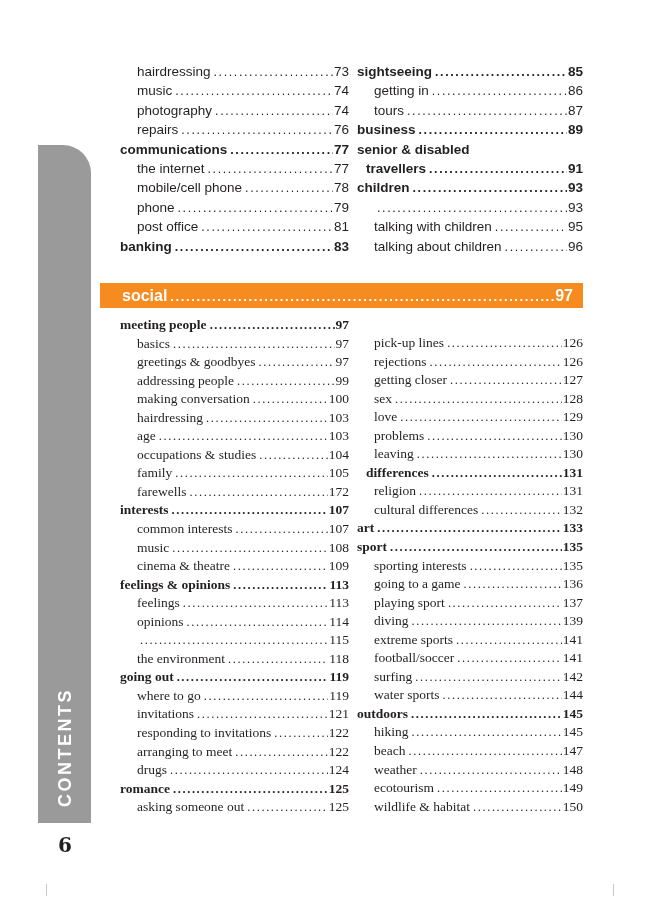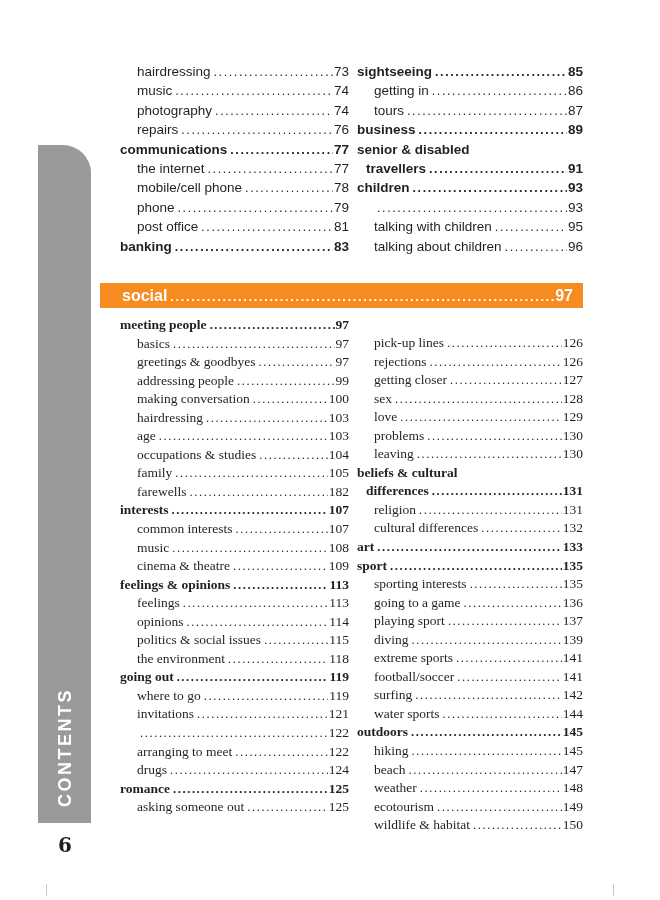--- a/index.html
+++ b/index.html
@@ -265,21 +265,21 @@
       <span class="page">104</span>
     </div>
     <div class="toc-row sub">
       <span class="label">family</span>
       <span class="dots">........................................................................................................................</span>
       <span class="page">105</span>
     </div>
     <div class="toc-row sub">
       <span class="label">farewells</span>
       <span class="dots">........................................................................................................................</span>
-      <span class="page">182</span>
+      <span class="page">172</span>
     </div>
     <div class="toc-row head">
       <span class="label">interests</span>
       <span class="dots">........................................................................................................................</span>
       <span class="page">107</span>
     </div>
     <div class="toc-row sub">
       <span class="label">common interests</span>
       <span class="dots">........................................................................................................................</span>
       <span class="page">107</span>
@@ -303,21 +303,20 @@
       <span class="label">feelings</span>
       <span class="dots">........................................................................................................................</span>
       <span class="page">113</span>
     </div>
     <div class="toc-row sub">
       <span class="label">opinions</span>
       <span class="dots">........................................................................................................................</span>
       <span class="page">114</span>
     </div>
     <div class="toc-row sub">
-      <span class="label">politics &amp; social issues</span>
       <span class="dots">........................................................................................................................</span>
       <span class="page">115</span>
     </div>
     <div class="toc-row sub">
       <span class="label">the environment</span>
       <span class="dots">........................................................................................................................</span>
       <span class="page">118</span>
     </div>
     <div class="toc-row head">
       <span class="label">going out</span>
@@ -328,20 +327,21 @@
       <span class="label">where to go</span>
       <span class="dots">........................................................................................................................</span>
       <span class="page">119</span>
     </div>
     <div class="toc-row sub">
       <span class="label">invitations</span>
       <span class="dots">........................................................................................................................</span>
       <span class="page">121</span>
     </div>
     <div class="toc-row sub">
+      <span class="label">responding to invitations</span>
       <span class="dots">........................................................................................................................</span>
       <span class="page">122</span>
     </div>
     <div class="toc-row sub">
       <span class="label">arranging to meet</span>
       <span class="dots">........................................................................................................................</span>
       <span class="page">122</span>
     </div>
     <div class="toc-row sub">
       <span class="label">drugs</span>
@@ -388,23 +388,20 @@
     <div class="toc-row sub">
       <span class="label">problems</span>
       <span class="dots">........................................................................................................................</span>
       <span class="page">130</span>
     </div>
     <div class="toc-row sub">
       <span class="label">leaving</span>
       <span class="dots">........................................................................................................................</span>
       <span class="page">130</span>
     </div>
-    <div class="toc-row head2a">
-      <span class="label">beliefs &amp; cultural</span>
-    </div>
     <div class="toc-row head2b">
       <span class="label">differences</span>
       <span class="dots">........................................................................................................................</span>
       <span class="page">131</span>
     </div>
     <div class="toc-row sub">
       <span class="label">religion</span>
       <span class="dots">........................................................................................................................</span>
       <span class="page">131</span>
     </div>

